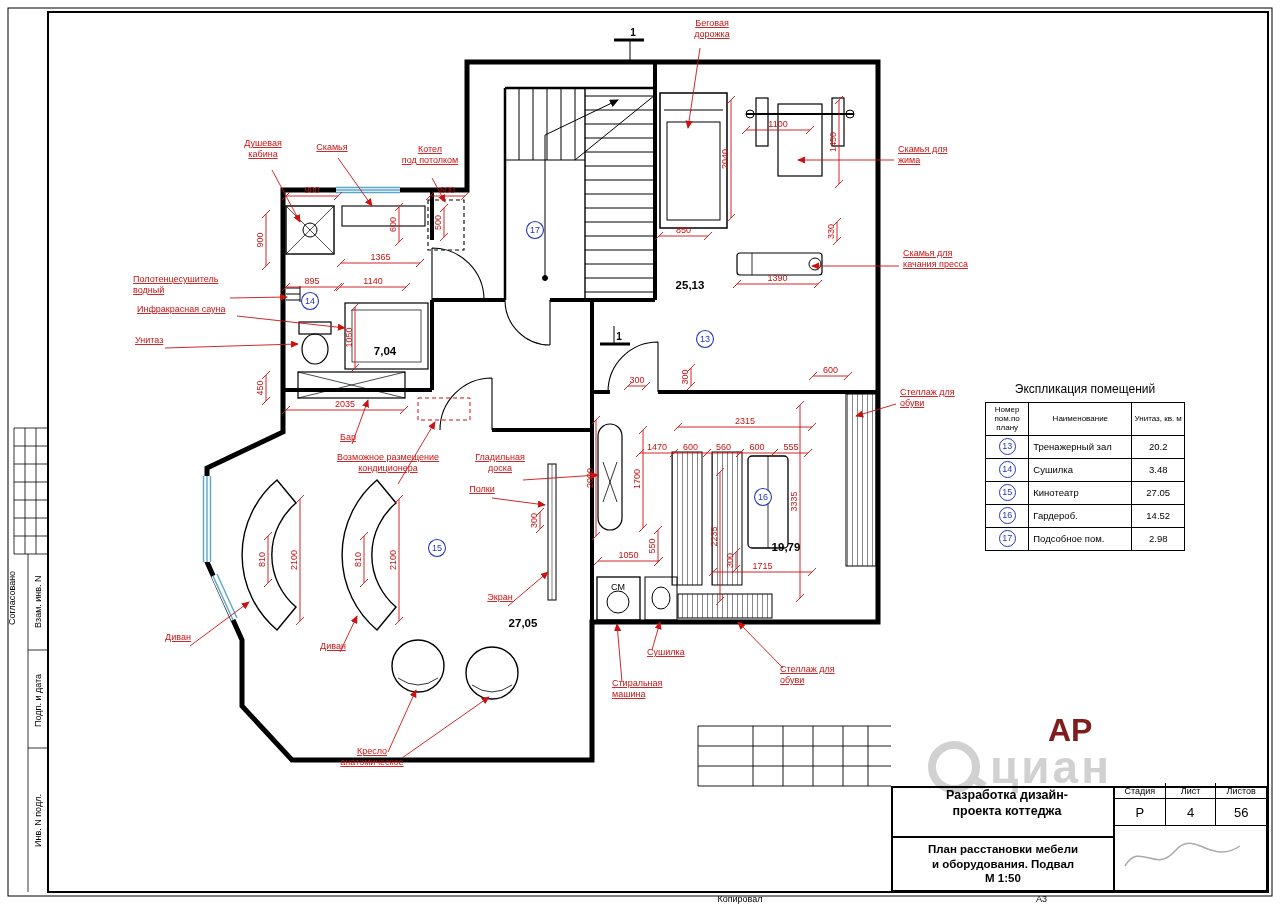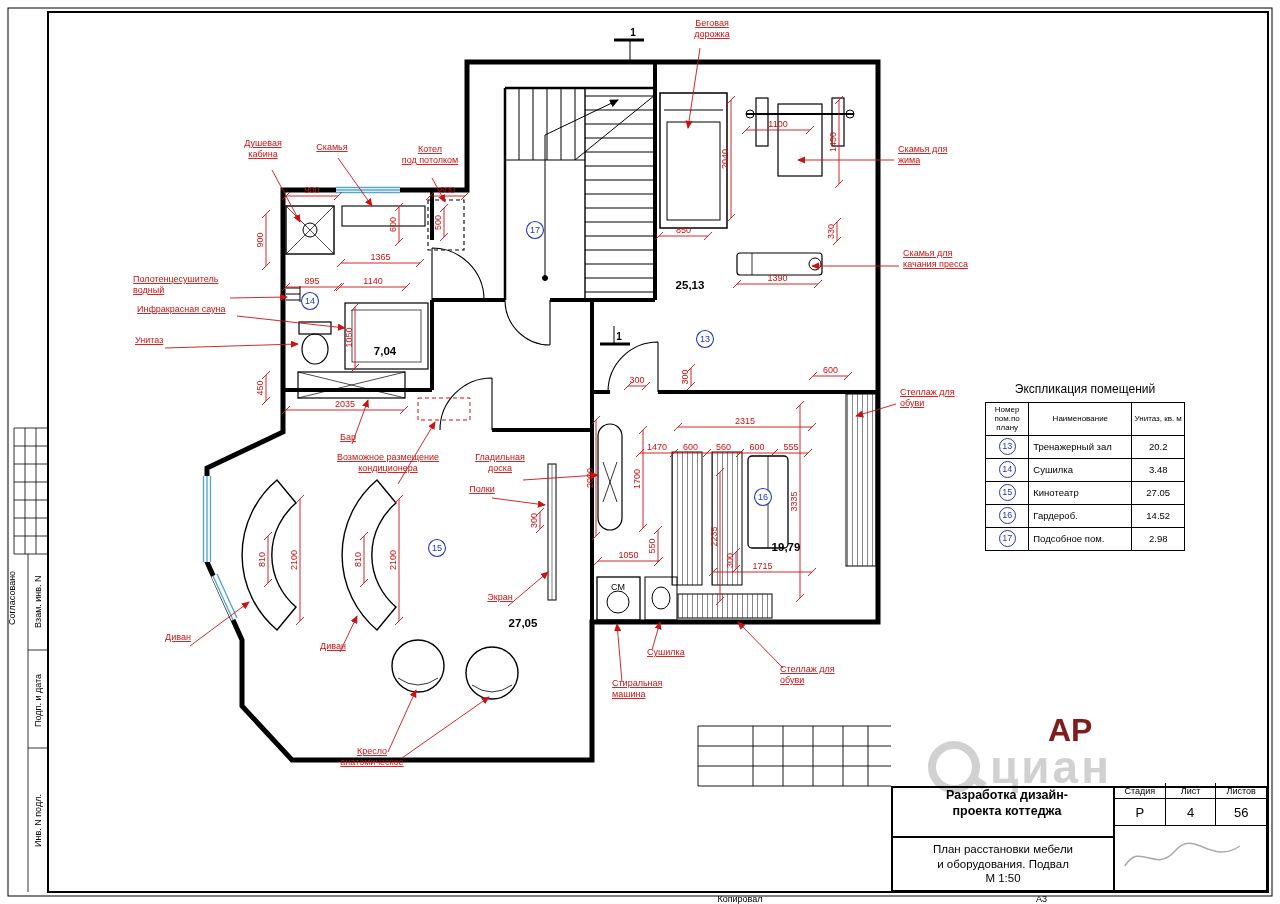--- a/index.html
+++ b/index.html
@@ -34,21 +34,21 @@
   .tbadge{display:inline-block;width:15px;height:15px;line-height:14px;border:1px solid #2438b8;
           border-radius:50%;color:#2438b8;font-size:9px;text-align:center;}
 
   
   .titleblock{position:absolute;left:891px;top:786px;width:377px;height:106px;border:2px solid #000;
               box-sizing:border-box;display:flex;z-index:2;}
   .tb-left{width:222px;border-right:2px solid #000;display:flex;flex-direction:column;box-sizing:border-box;}
   .tb-project{flex:0 0 48px;border-bottom:2px solid #000;display:flex;flex-direction:column;
               align-items:center;justify-content:flex-start;font-size:12.5px;font-weight:bold;line-height:1.25;padding-left:8px;}
   .tb-title{flex:1;display:flex;flex-direction:column;align-items:center;justify-content:center;
-            font-size:11.5px;font-weight:normal;line-height:1.3;}
+            font-size:11.5px;font-weight:bold;line-height:1.3;}
   .tb-right{flex:1;display:flex;flex-direction:column;box-sizing:border-box;justify-content:flex-end;}
   .tb-heads{display:flex;flex:0 0 15px;border-bottom:1.2px solid #000;}
   .tb-heads div{flex:1;border-right:1.2px solid #000;display:flex;align-items:center;justify-content:center;font-size:9px;}
   .tb-heads div:last-child{border-right:none;}
   .tb-vals{display:flex;flex:0 0 26px;border-bottom:1.2px solid #000;}
   .tb-vals div{flex:1;border-right:1.2px solid #000;display:flex;align-items:center;justify-content:center;font-size:13px;}
   .tb-vals div:last-child{border-right:none;}
   .tb-sig{flex:1;position:relative;}
 
   

